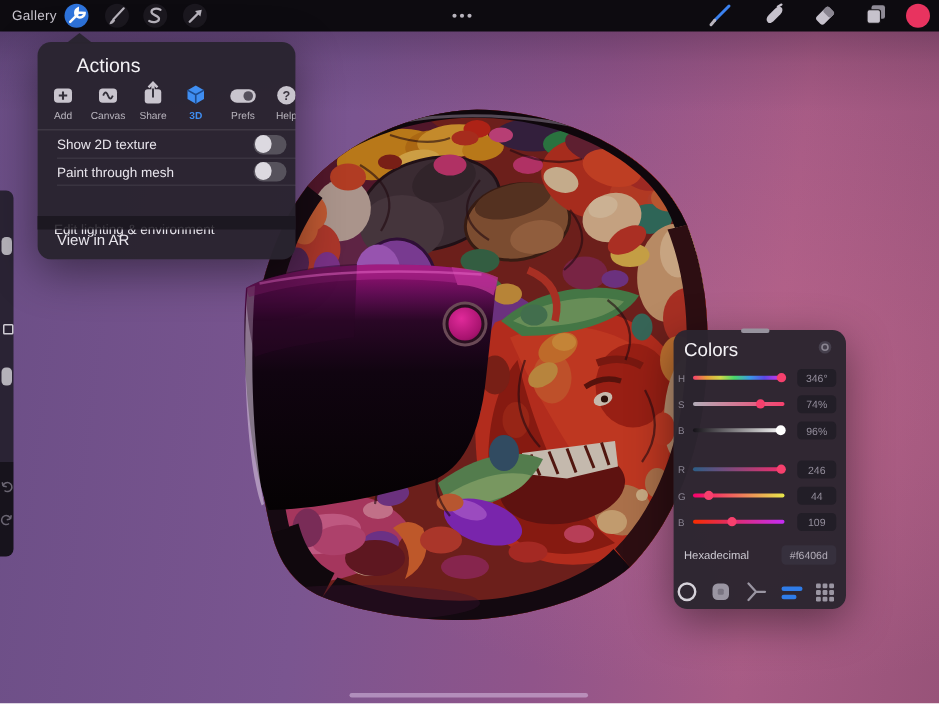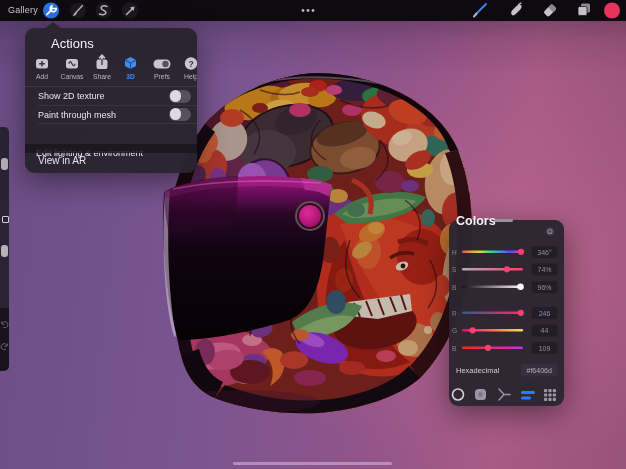--- a/index.html
+++ b/index.html
@@ -281,21 +281,21 @@
   <div class="abs" style="left:38px;top:109.5px;font-size:9px;color:#e8e5ec;">Paint through mesh</div>
   <div class="abs" style="left:169px;top:107.5px;width:21.5px;height:13px;border-radius:7px;background:#56525c;"></div>
   <div class="abs" style="left:169.8px;top:108.3px;width:11.4px;height:11.4px;border-radius:50%;background:#dcd9e0;"></div>
   <div class="abs" style="left:38px;top:123px;width:159px;height:1px;background:rgba(255,255,255,0.07);"></div>
   <div class="abs" style="left:36px;top:128.5px;font-size:9px;color:#e8e5ec;margin-top:19px;">Edit lighting &amp; environment</div>
   <div class="abs" style="left:25px;top:144px;width:172px;height:9px;background:rgba(26,22,31,0.85);"></div>
   <div class="abs" style="left:38px;top:155px;font-size:10px;color:#e8e5ec;">View in AR</div>
 
   <div class="abs" style="left:449px;top:220px;width:115px;height:186px;background:rgba(43,37,48,0.97);border-radius:9px;box-shadow:0 8px 30px rgba(0,0,0,0.45);"></div>
   <div class="abs" style="left:494px;top:219px;width:19px;height:3px;border-radius:2px;background:#97939e;"></div>
-  <div class="abs" style="left:456px;top:214px;font-size:12.5px;font-weight:bold;color:#f4f2f6;">Colors</div>
+  <div class="abs" style="left:456px;top:226px;font-size:12.5px;font-weight:normal;color:#f4f2f6;">Colors</div>
   <svg class="abs" style="left:449px;top:220px" width="115" height="186" viewBox="0 0 115 186">
     <defs>
       <linearGradient id="hg" x1="0" y1="0" x2="1" y2="0">
         <stop offset="0" stop-color="#f6406d"></stop>
           <stop offset="0.15" stop-color="#e8a03a"></stop>
         <stop offset="0.3" stop-color="#cfd84a"></stop>
           <stop offset="0.45" stop-color="#4ad86a"></stop>
         <stop offset="0.62" stop-color="#3a9ae8"></stop>
           <stop offset="0.78" stop-color="#5a4ae8"></stop>
         <stop offset="0.9" stop-color="#b03ae8"></stop>

